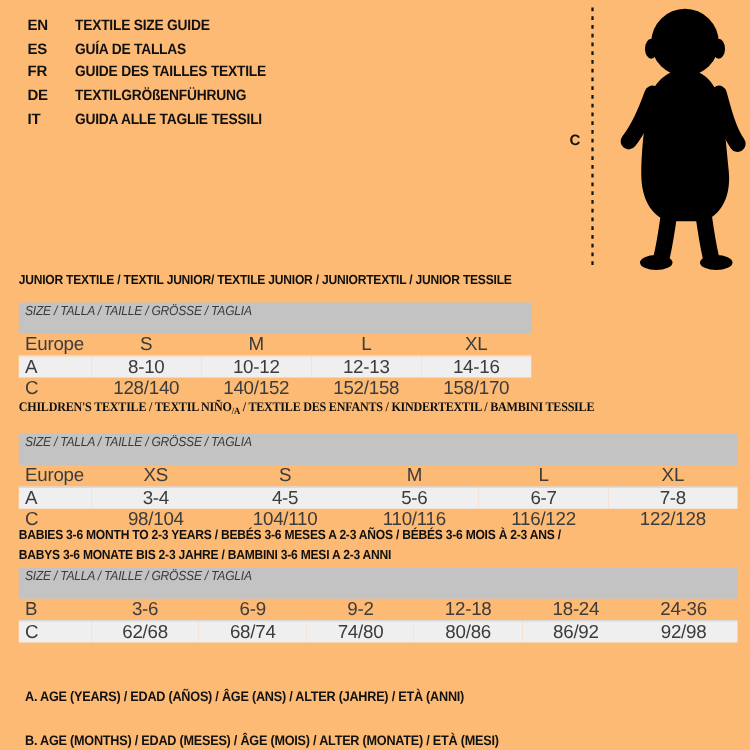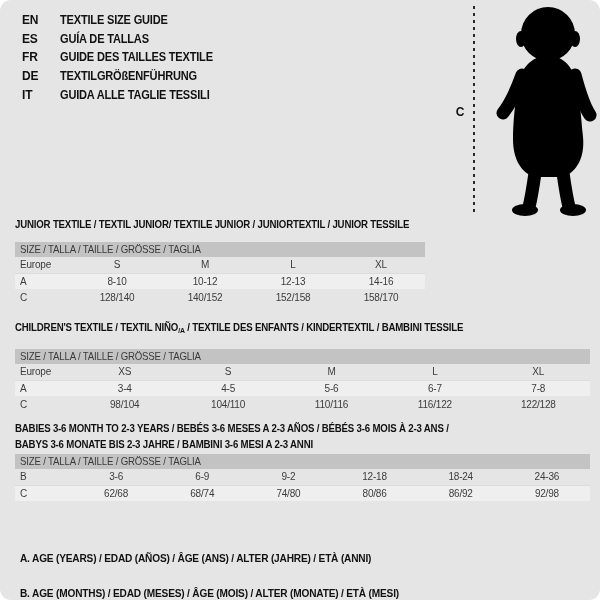--- a/index.html
+++ b/index.html
@@ -1,18 +1,18 @@
 <!DOCTYPE html>
 <html style="--bar: #c3c3c3; --shade: #efefef;"><head>
 <meta charset="utf-8">
 <style>
   * { margin:0; padding:0; box-sizing:border-box; }
   html,body { width:600px; height:600px; background:#ffffff; overflow:hidden;
     font-family:"Liberation Sans", sans-serif; color:#111; }
-  #canvas { position:relative; width:600px; height:600px; background:#e5e5e5;border-radius:11px; }
+  #canvas { position:relative; width:600px; height:600px; background:#fdba74; }
 
   .cond { display:inline-block; transform:scaleX(.92); transform-origin:0 50%; white-space:nowrap; }
 
   
   .lang-list { position:absolute; left:22px; top:11px; }
   .lang-row { display:flex; height:18.6px; align-items:center; font-weight:bold; font-size:12px; letter-spacing:-.2px; }
   .lang-row .code { width:38px; }
 
   
   .figure { position:absolute; left:450px; top:4px; width:150px; height:212px; }
@@ -20,28 +20,28 @@
   .c-label { position:absolute; left:2px; top:101px; width:16px; text-align:center;
     font-weight:bold; font-size:12px; }
 
   
   .section { position:absolute; left:15px; }
   #sec-junior  { top:216px; width:410px; }
   #sec-children{ top:319px; width:575px; }
   #sec-babies  { top:420px; width:575px; }
   .tbl-title { font-weight:bold; font-size:10.5px; letter-spacing:-.2px; color:#101010; line-height:16px; }
   #sec-junior  .tbl-title { margin-bottom:10px; }
-  #sec-children .tbl-title { margin-bottom:12px; }
+  #sec-children .tbl-title { margin-bottom:12px;font-family:Liberation Serif, serif; }
   #sec-babies  .tbl-title { margin-bottom:2px; }
   .tbl-title .sub { font-size:7.5px; position:relative; bottom:-2px; }
 
-  .size-bar { height:15px; line-height:15px; background:var(--bar,#c3c3c3);
-    color:#3a3a3a; font-size:10.5px; padding-left:5px; letter-spacing:-.2px; }
+  .size-bar { height:25px; line-height:15px; background:var(--bar,#c3c3c3);
+    color:#3a3a3a; font-size:10.5px; padding-left:5px; letter-spacing:-.2px;font-style:italic; }
   table { border-collapse:collapse; table-layout:fixed; width:100%; }
-  td { height:16px; font-size:10px; color:#3c3c3c; text-align:center; letter-spacing:-.2px; }
+  td { height:16px; font-size:15px; color:#3c3c3c; text-align:center; letter-spacing:-.2px; }
   td.lbl { text-align:left; padding-left:5px; width:58px; }
   tr.shaded td { background:var(--shade,#efefef); }
   tbody tr:first-child td { border-bottom:1px solid #dcdcdc; }
 
   
   .footnotes { position:absolute; left:20px; top:536px; }
   .footnote { height:18.5px; font-weight:bold; font-size:11px; letter-spacing:-.2px;margin-top:16px; }
 </style>
 </head>
 <body>

